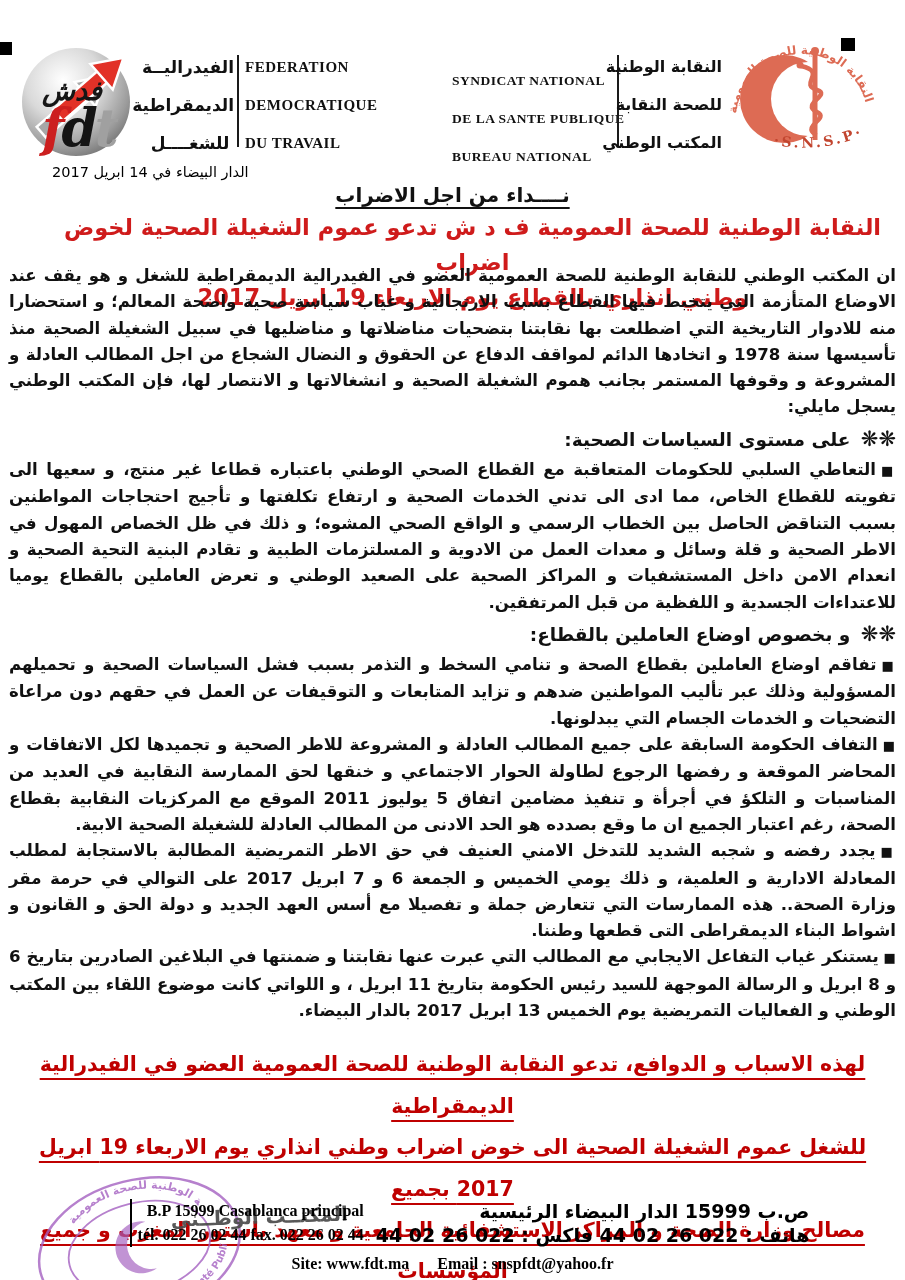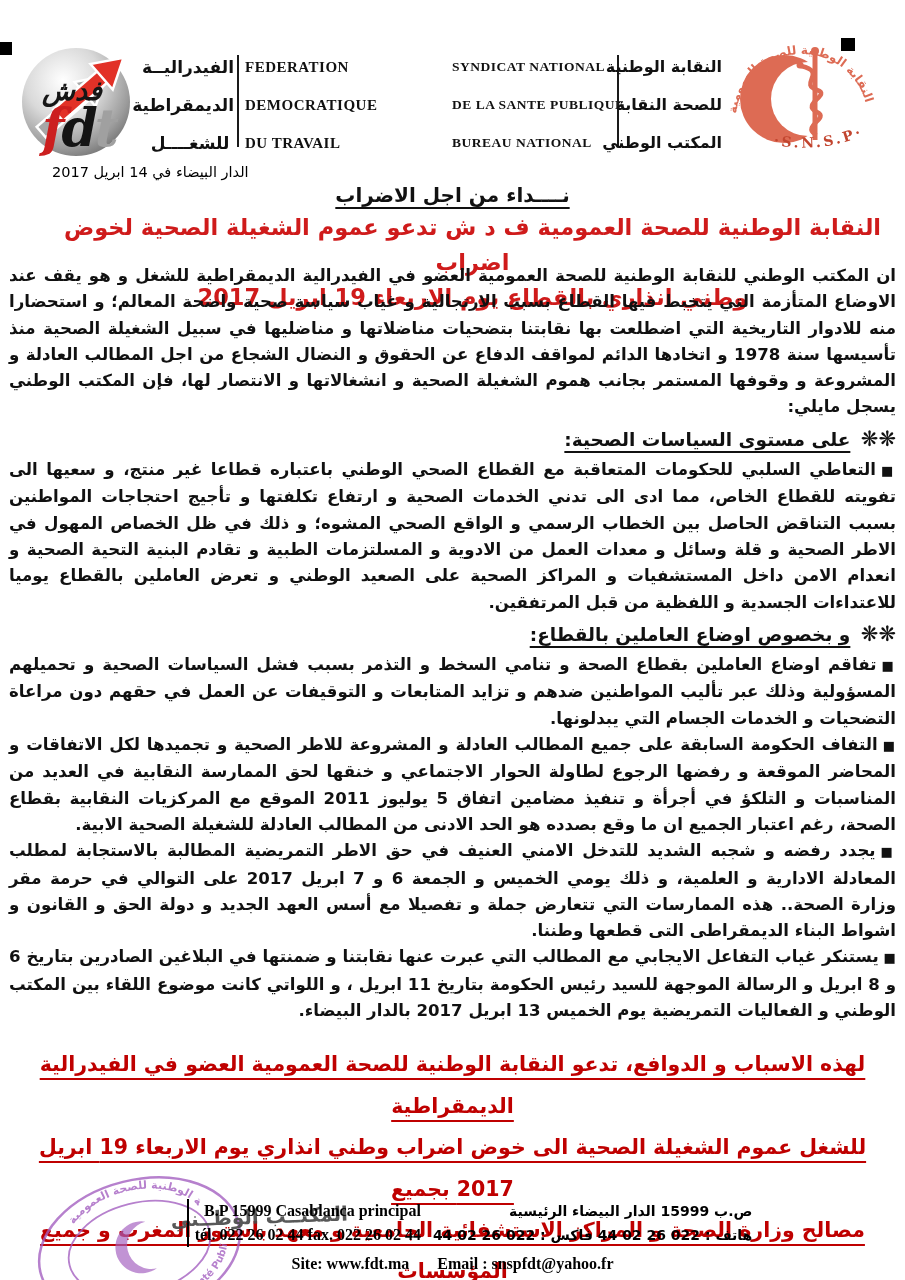--- a/index.html
+++ b/index.html
@@ -23,33 +23,33 @@
   .main-title span { text-decoration:underline; text-decoration-thickness:2px; text-underline-offset:5px; }
   .red-title { position:absolute; top:210px; left:0; width:100%; text-align:center;
     color:#cf1b1b; font-weight:bold; font-size:22.5px; line-height:1.55; direction:rtl;padding-left:40px; }
 
   
   .body-flow { position:absolute; top:263px; left:9px; right:9px; direction:rtl;
     font-weight:bold; font-size:16.6px; line-height:26.3px; text-align:justify; }
   .body-flow p.para { text-align:justify; }
   .sec-head { font-size:18.5px; margin:5px 0 4px; text-align:right; }
   .sec-head .stars { font-size:21px; letter-spacing:-2px; margin-left:4px; }
-  .sec-head .sec-title { text-decoration:underline; text-decoration-thickness:2px; text-underline-offset:5px; }
+  .sec-head .sec-title { text-decoration-thickness:2px; text-underline-offset:5px; }
   .bullet { text-align:justify; }
   .bullet .bm { font-size:13px; margin-left:5px; }
   .red-call { margin:20px 0 6px; text-align:center; color:#bf0000; font-size:20.5px; line-height:2.02; }
   .red-call div { text-decoration:underline; text-decoration-thickness:2px; text-underline-offset:7px; }
 
   
   .footer { position:absolute; top:1199px; left:0; width:100%; text-align:center;
     font-family:"Liberation Serif", serif; font-weight:bold; font-size:16px; color:#000; }
   .f-grid { display:inline-grid; grid-template-columns:auto auto auto; align-items:stretch;padding-left:40px; }
   .f-grid .fcell { padding:1px 6px; white-space:nowrap; line-height:22px; }
   .f-grid .fr { text-align:right; }
-  .f-grid .ar { text-align:right; direction:rtl; font-family:"DejaVu Sans", sans-serif; font-size:14px; }
+  .f-grid .ar { text-align:right; direction:rtl; font-family:"DejaVu Sans", sans-serif; font-size:19px; }
   .f-bar { grid-row:1 / span 2; width:2px; background:#000; }
   .site-line { margin-top:2px; line-height:22px; }
   .site-line .gap { display:inline-block; width:28px; }
 
   
   .stamp { position:absolute; left:18px; top:1162px; opacity:.88; }
   .stamp-overlay { position:absolute; left:148px; top:1205px; width:200px; color:#4a4a4a;
     font-size:20px; font-weight:bold; direction:rtl; text-align:right; transform:rotate(-2deg); opacity:.92; }
 </style>
 </head>
@@ -91,21 +91,21 @@
     </div>
 
     <div class="vbar" style="left:237px; top:55px; height:92px;"></div>
 
     <div class="hdr-col fr-col" style="left:245px; top:48px;">
       <div class="hdr-line">FEDERATION</div>
       <div class="hdr-line">DEMOCRATIQUE</div>
       <div class="hdr-line">DU TRAVAIL</div>
     </div>
 
-    <div class="hdr-col fr-col" style="left:452px; top:48px; font-size:13.5px;">
+    <div class="hdr-col fr-col" style="left:452px; top:62px; font-size:13.5px;">
       <div class="hdr-line">SYNDICAT  NATIONAL</div>
       <div class="hdr-line">DE LA SANTE  PUBLIQUE</div>
       <div class="hdr-line">BUREAU  NATIONAL</div>
     </div>
 
     <div class="vbar" style="left:617px; top:55px; height:92px;"></div>
 
     <div class="hdr-col ar-col" style="left:626px; top:48px; width:96px; text-align:center; direction:rtl; font-size:16px;">
       <div class="hdr-line">النقابة الوطنية</div>
       <div class="hdr-line">للصحة النقابة</div>

